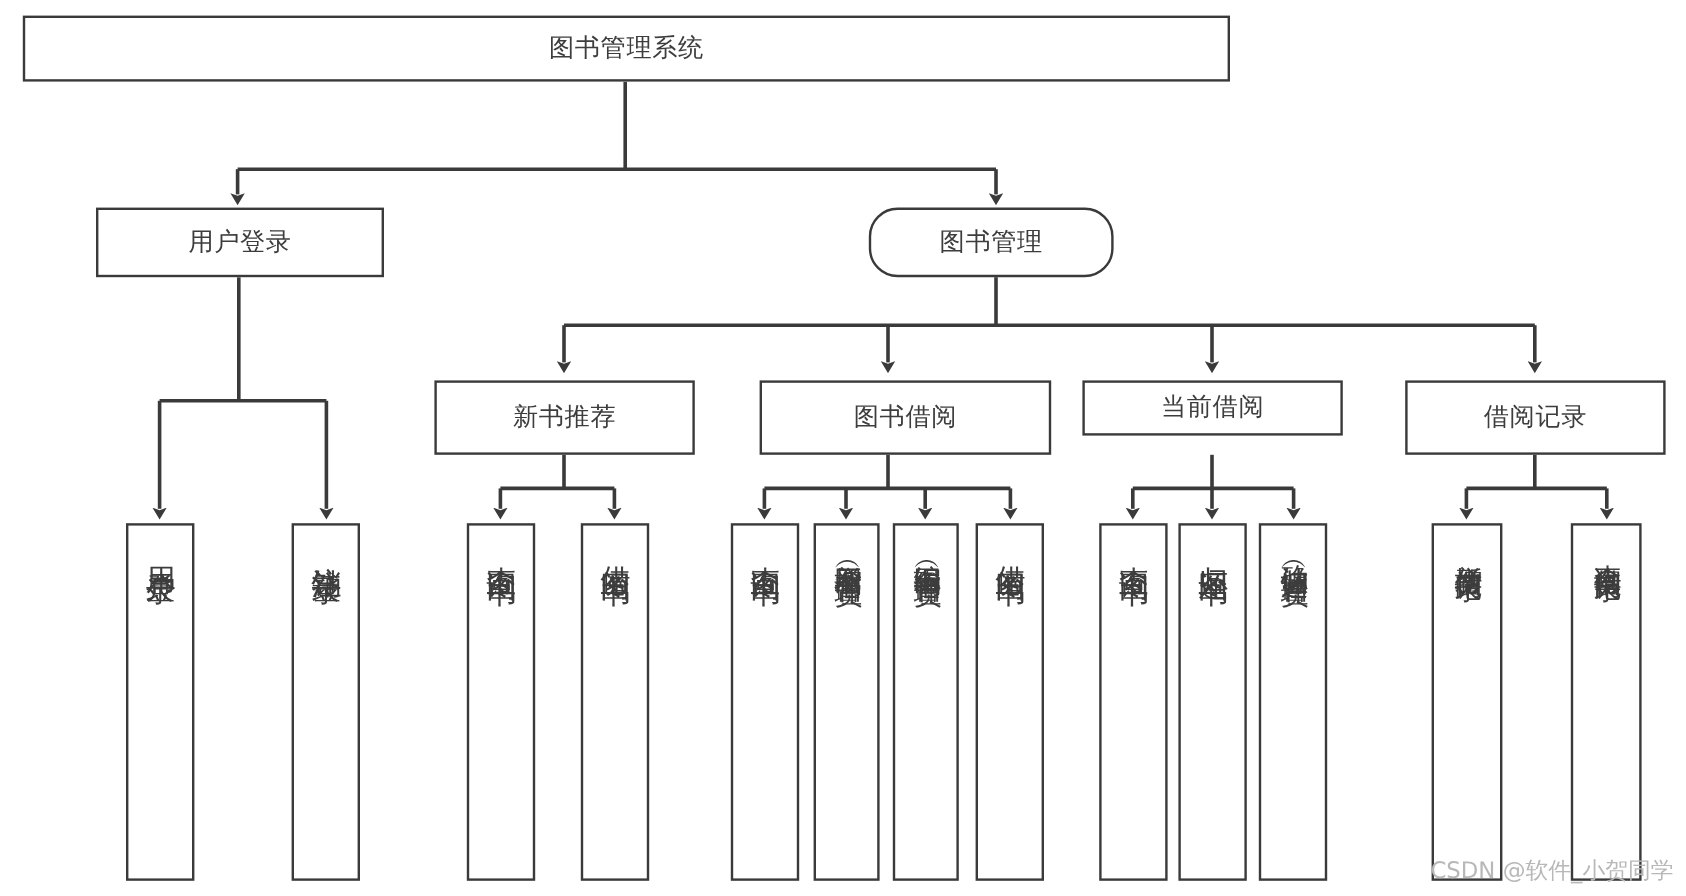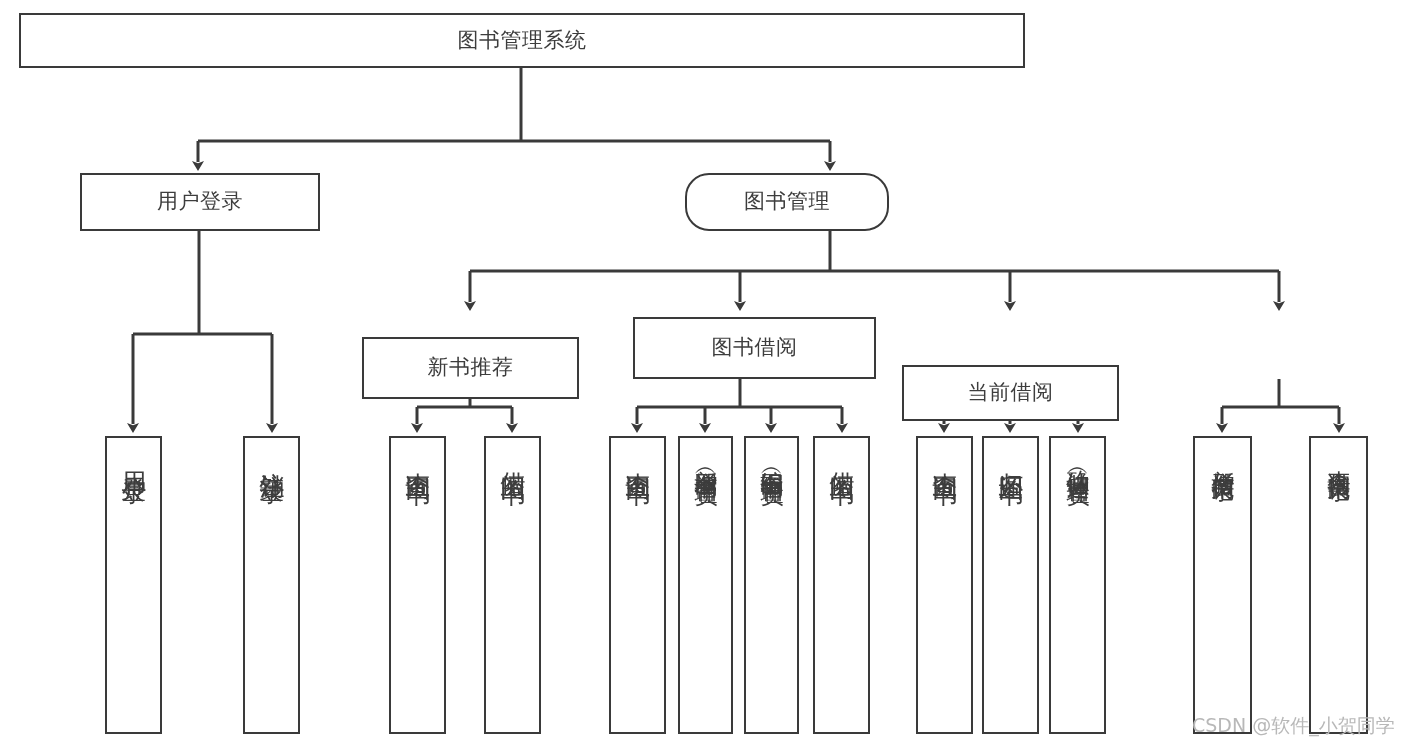--- a/index.html
+++ b/index.html
@@ -128,32 +128,35 @@
     </g>
   </svg>
 
   <div class="node horiz" style="left:19px; top:13px; width:1006px; height:55px;">
     <span class="label">图书管理系统</span>
   </div>
 
   <div class="node horiz" style="left:80px; top:173px; width:240px; height:58px;">
     <span class="label">用户登录</span>
   </div>
-  <div class="node horiz" style="left:685px; top:173px; width:204px; height:58px;border-radius:24px;">
+  <div class="node horiz" style="left:724px; top:173px; width:204px; height:58px;border-radius:24px;">
     <span class="label">图书管理</span>
   </div>
 
-  <div class="node horiz" style="left:362px; top:317px; width:217px; height:62px;margin-top:20px;">
+  <div class="node horiz" style="left:362px; top:317px; width:217px; height:62px;">
     <span class="label">新书推荐</span>
   </div>
   <div class="node horiz" style="left:633px; top:317px; width:243px; height:62px;">
     <span class="label">图书借阅</span>
   </div>
-  <div class="node horiz" style="left:902px; top:317px; width:217px; height:56px;margin-top:48px;">
+  <div class="node horiz" style="left:902px; top:317px; width:217px; height:46px;">
     <span class="label">当前借阅</span>
+  </div>
+  <div class="node horiz" style="left:1171px; top:317px; width:217px; height:62px;">
+    <span class="label">借阅记录</span>
   </div>
 
   <div class="node vert" style="left:105px; top:436px; width:57px; height:298px;">
     <span class="label">用户登录</span>
   </div>
   <div class="node vert" style="left:243px; top:436px; width:57px; height:298px;">
     <span class="label">注销登录</span>
   </div>
 
   <div class="node vert" style="left:389px; top:436px; width:57px; height:298px;">

